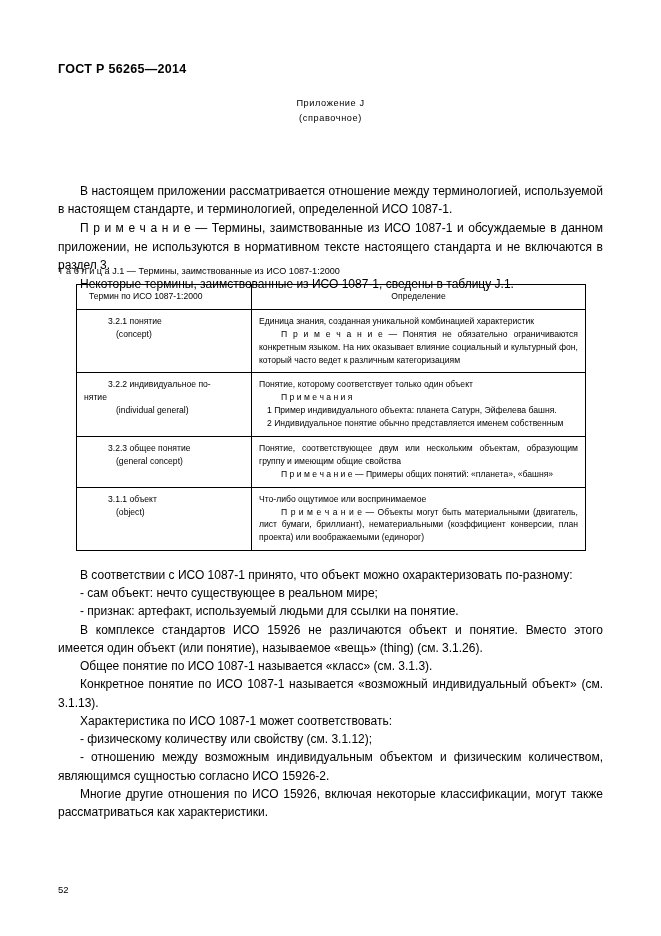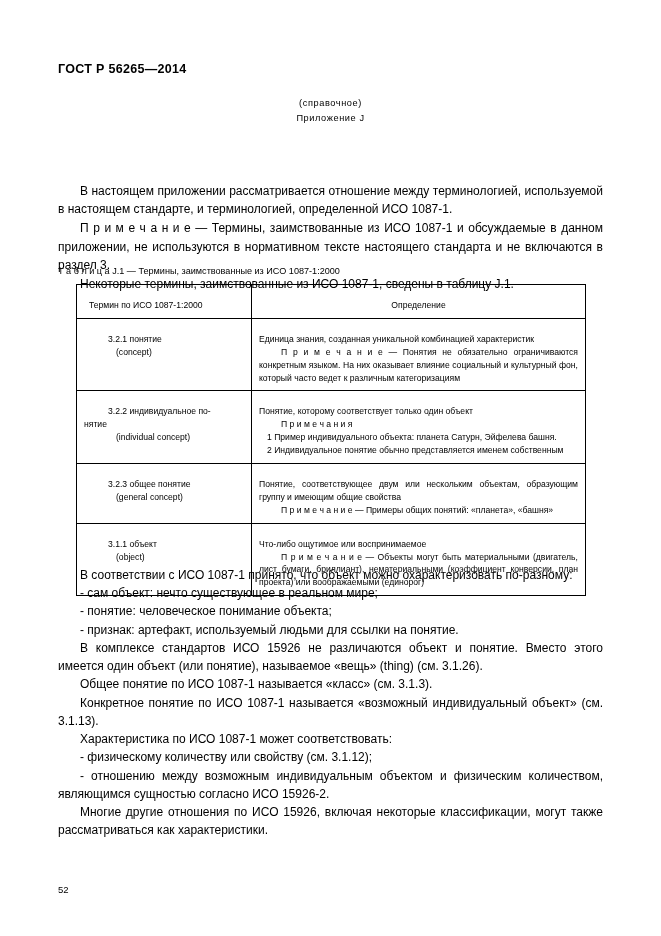--- a/index.html
+++ b/index.html
@@ -74,21 +74,21 @@
   table.terms {
     position: absolute;
     left: 76px;
     top: 284px;
     width: 510px;
     border-collapse: collapse;
     font-size: 8.6px;
   }
   table.terms td {
     border: 1px solid #000000;
-    padding: 14px 7px 6px 7px;
+    padding: 5px 7px 6px 7px;
     vertical-align: top;
     line-height: 1.5;
   }
   table.terms td.col1 {
     width: 155px;
   }
   table.terms .hdr {
     text-align: center;
     padding-top: 6px;
     padding-bottom: 6px;
@@ -129,22 +129,22 @@
   }
 </style>
 </head>
 <body>
 
 <div class="page">
 
   <div class="header-std">ГОСТ Р 56265—2014</div>
 
   <div class="annex-block">
+    <div>Приложение J</div>
     <div>(справочное)</div>
-    <div>Приложение J</div>
   </div>
 
 
   <div class="body-text intro">
     <p class="indent">В настоящем приложении рассматривается отношение между терминологией, используемой в настоящем стандарте, и терминологией, определенной ИСО 1087-1.</p>
     <p class="indent">П р и м е ч а н и е — Термины, заимствованные из ИСО 1087-1 и обсуждаемые в данном приложении, не используются в нормативном тексте настоящего стандарта и не включаются в раздел 3.</p>
     <p class="indent">Некоторые термины, заимствованные из ИСО 1087-1, сведены в таблицу J.1.</p>
   </div>
 
   <div class="tbl-caption">Т а б л и ц а  J.1 — Термины, заимствованные из ИСО 1087-1:2000</div>
@@ -164,21 +164,21 @@
       <td>
         <div class="defn-center">Единица знания, созданная уникальной комбинацией характеристик</div>
         <div class="note-ind">П р и м е ч а н и е — Понятия не обязательно ограничиваются конкретным языком. На них оказывает влияние социальный и культурный фон, который часто ведет к различным категоризациям</div>
       </td>
     </tr>
 
     <tr>
       <td class="col1">
         <div class="term-name">3.2.2  индивидуальное   по-</div>
         <div>нятие</div>
-        <div class="term-en">(individual concept)</div>
+        <div class="term-en">(individual general)</div>
       </td>
       <td>
         <div class="defn">Понятие, которому соответствует только один объект</div>
         <div class="note-ind">П р и м е ч а н и я</div>
         <div class="sub-ind">1  Пример индивидуального объекта: планета Сатурн, Эйфелева башня.</div>
         <div class="sub-ind">2  Индивидуальное понятие обычно представляется именем собственным</div>
       </td>
     </tr>
 
     <tr>
@@ -202,21 +202,20 @@
         <div class="note-ind">П р и м е ч а н и е — Объекты могут быть материальными (двигатель, лист бумаги, бриллиант), нематериальными (коэффициент конверсии, план проекта) или воображаемыми (единорог)</div>
       </td>
     </tr>
 
   </tbody>
     </table>
 
   <div class="body-text tail">
     <p class="indent">В соответствии с ИСО 1087-1 принято, что объект можно охарактеризовать по-разному:</p>
     <p class="indent">- сам объект: нечто существующее в реальном мире;</p>
-    <p class="indent">- понятие: человеческое понимание объекта;</p>
     <p class="indent">- признак: артефакт, используемый людьми для ссылки на понятие.</p>
     <p class="indent">В комплексе стандартов ИСО 15926 не различаются объект и понятие. Вместо этого имеется один объект (или понятие), называемое «вещь» (thing) (см. 3.1.26).</p>
     <p class="indent">Общее понятие по ИСО 1087-1 называется «класс» (см. 3.1.3).</p>
     <p class="indent">Конкретное понятие по ИСО 1087-1 называется «возможный индивидуальный объект» (см. 3.1.13).</p>
     <p class="indent">Характеристика по ИСО 1087-1 может соответствовать:</p>
     <p class="indent">- физическому количеству или свойству (см. 3.1.12);</p>
     <p class="indent">- отношению между возможным индивидуальным объектом и физическим количеством, являющимся сущностью согласно ИСО 15926-2.</p>
     <p class="indent">Многие другие отношения по ИСО 15926, включая некоторые классификации, могут также рассматриваться как характеристики.</p>
   </div>
 

